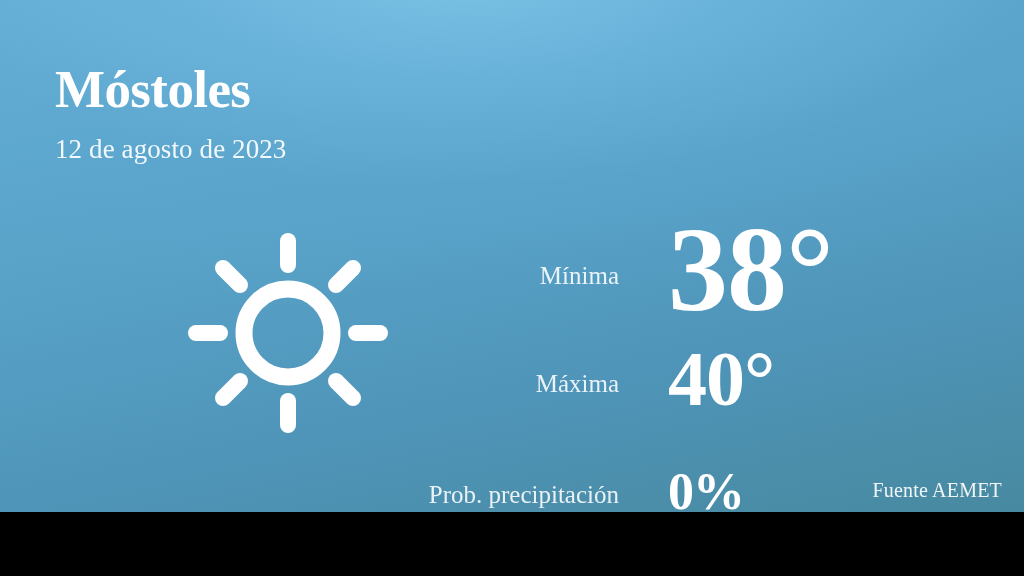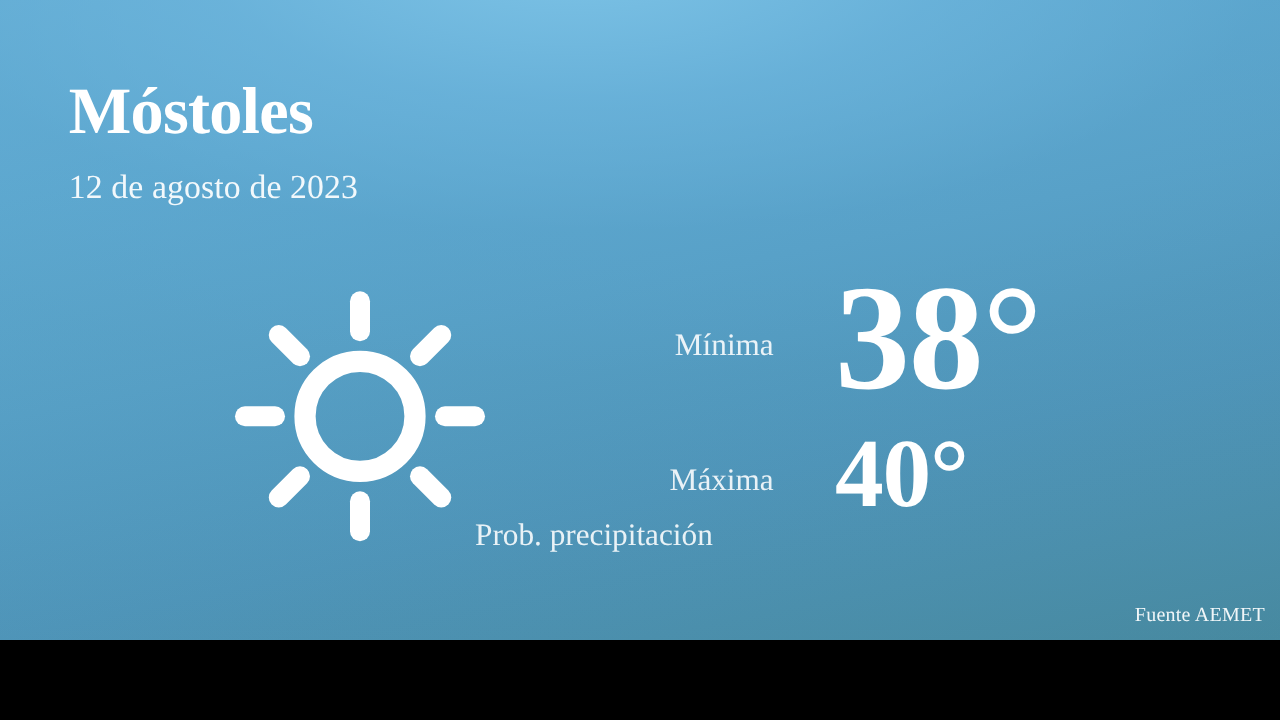--- a/index.html
+++ b/index.html
@@ -81,21 +81,21 @@
   }
 
   .forecast-row {
     display: flex;
     align-items: baseline;
     width: 100%;
   }
 
   .row-max    { height: 130px; }
   .row-min    { height: 126px; }
-  .row-precip { height: 90px; flex-direction: column;  }
+  .row-precip { height: 90px;  }
 
   .row-label {
     flex: 0 0 288px;
     text-align: right;
     padding-right: 49px;
     box-sizing: border-box;
     color: rgba(255,255,255,0.88);
     font-weight: 400;
     font-size: 25px;
     line-height: 1;
@@ -117,23 +117,23 @@
   .row-min    .row-value { font-size: 78px;  }
   .row-precip .row-value { font-size: 52px;  }
 
   .row-max    .row-label { transform: translateY(-26px); }
   .row-min    .row-label { transform: translateY(-13px); }
   .row-precip .row-label { transform: translateY(-6px);  }
 
   
   .source {
     position: absolute;
-    right: 12px;
+    right: 22px;
     bottom: 10px;
-    font-size: 16px;
+    font-size: 20px;
     font-weight: 400;
     color: rgba(255,255,255,0.92);
     letter-spacing: 0.2px;
     white-space: nowrap;
     margin-top: 17px;
   }
 </style>
 </head>
 <body>
 

